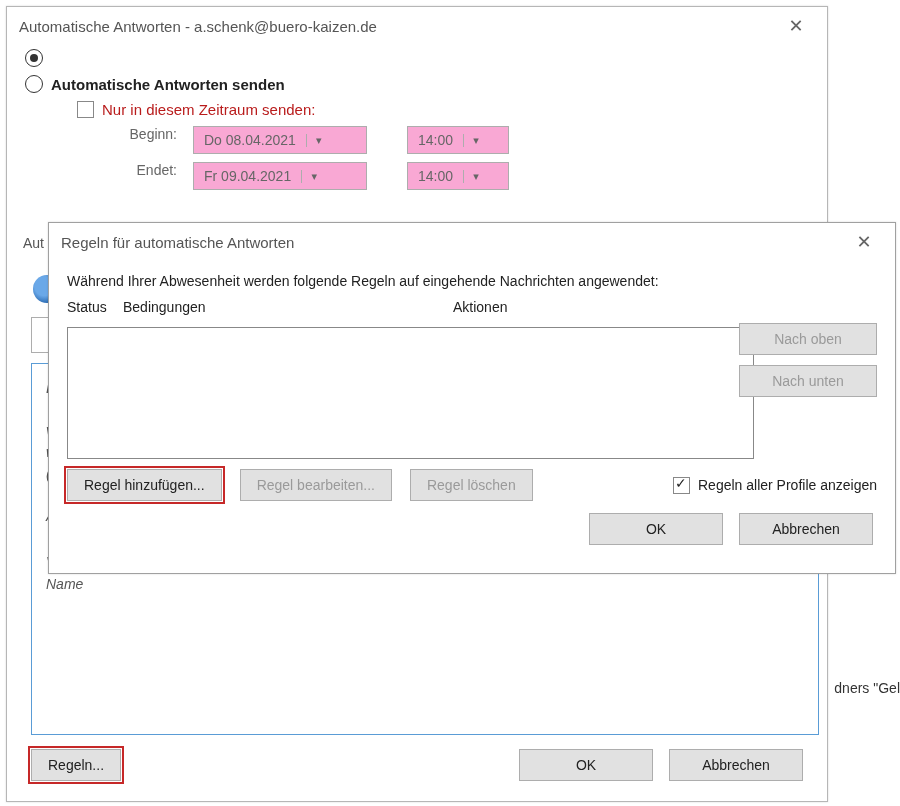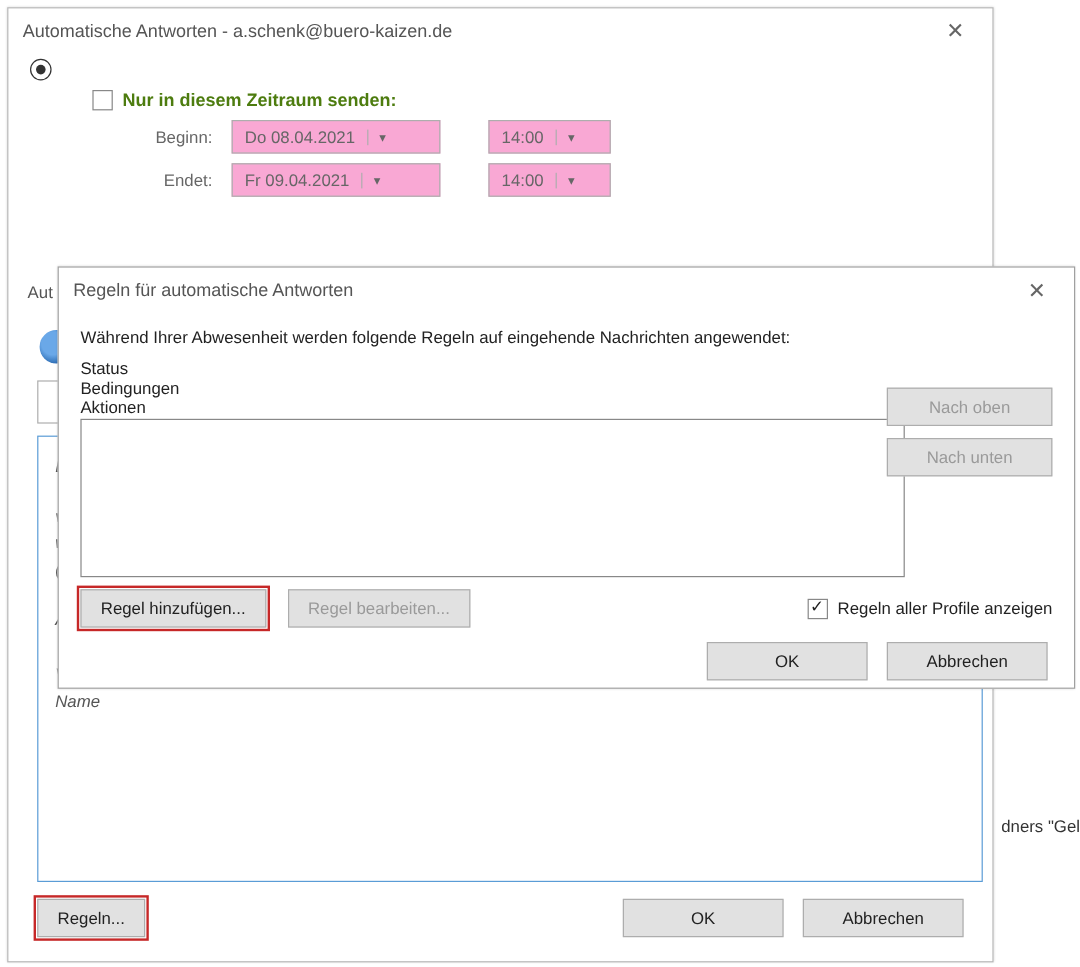--- a/index.html
+++ b/index.html
@@ -68,21 +68,21 @@
     content: "✓";
     position: absolute;
     font-size: 14px;
     line-height: 13px;
     left: 1px;
     top: -1px;
   }
   .indent1 { padding-left: 70px; }
   .sched-row {
     display: flex;
-    align-items: center;
+    align-items: flex-start;
     padding: 4px 0 4px 100px;
     color: #666;
     font-size: 14px;
   }
   .sched-label { width: 70px; text-align: right; margin-right: 16px; }
   .dropdown {
     display: inline-flex;
     border: 1px solid #adadad;
     background: #f9a8d4;
     height: 26px;
@@ -141,21 +141,21 @@
   }
   
   #win-rules {
     left: 48px; top: 222px;
     width: 846px; height: 350px;
     border: 1px solid #a0a0a0;
     z-index: 10;
   }
   #win-rules .body { padding: 6px 18px 10px 18px; position: relative; }
   .desc { font-size: 14px; margin: 6px 0 10px 0; }
-  .cols { display: flex; font-size: 14px; margin-bottom: 2px; flex-direction: column; }
+  .cols { display: flex; font-size: 14px; margin-bottom: 12px; }
   .cols .c1 { width: 56px; }
   .cols .c2 { width: 330px; }
   .rules-list {
     border: 1px solid #888;
     background: #fff;
     height: 130px;
     width: 685px;
   }
   .side-btns {
     position: absolute;
@@ -208,22 +208,26 @@
   <div class="titlebar">
     <span class="title">Automatische Antworten - a.schenk@buero-kaizen.de</span>
     <span class="close">✕</span>
   </div>
 
   <div class="radio-row">
     <span class="radio-outer">
         <span class="radio-dot"></span>
       </span>
   </div>
-
-  <div class="radio-row indent1" style="color:#4d7c0f;font-weight:bold;">
+  <div class="radio-row">
+    <span class="radio-outer"></span>
+    <span style="font-weight:600;">Automatische Antworten senden</span>
+  </div>
+
+  <div class="radio-row indent1" style="color:#b91c1c;">
     <span class="checkbox"></span>
     <span>Nur in diesem Zeitraum senden:</span>
   </div>
 
   <div class="sched-row">
     <span class="sched-label">Beginn:</span>
     <span class="dropdown" style="width:172px;">
       <span class="val">Do 08.04.2021</span>
       <span class="arrow">▾</span>
     </span>
@@ -302,20 +306,23 @@
         </span>
     </div>
 
     <div class="under-row">
       <span class="btn red-box">
           <span>Regel hinzufügen...</span>
         </span>
       <span class="btn disabled">
           <span>Regel bearbeiten...</span>
         </span>
+      <span class="btn disabled">
+          <span>Regel löschen</span>
+        </span>
       <span class="spacer"></span>
       <span style="display:inline-flex; align-items:center;">
         <span class="checkbox checked"></span>
         <span>Regeln aller Profile anzeigen</span>
       </span>
     </div>
 
     <div class="bottom-row">
       <span class="btn" style="width:100px;">
           <span>OK</span>

